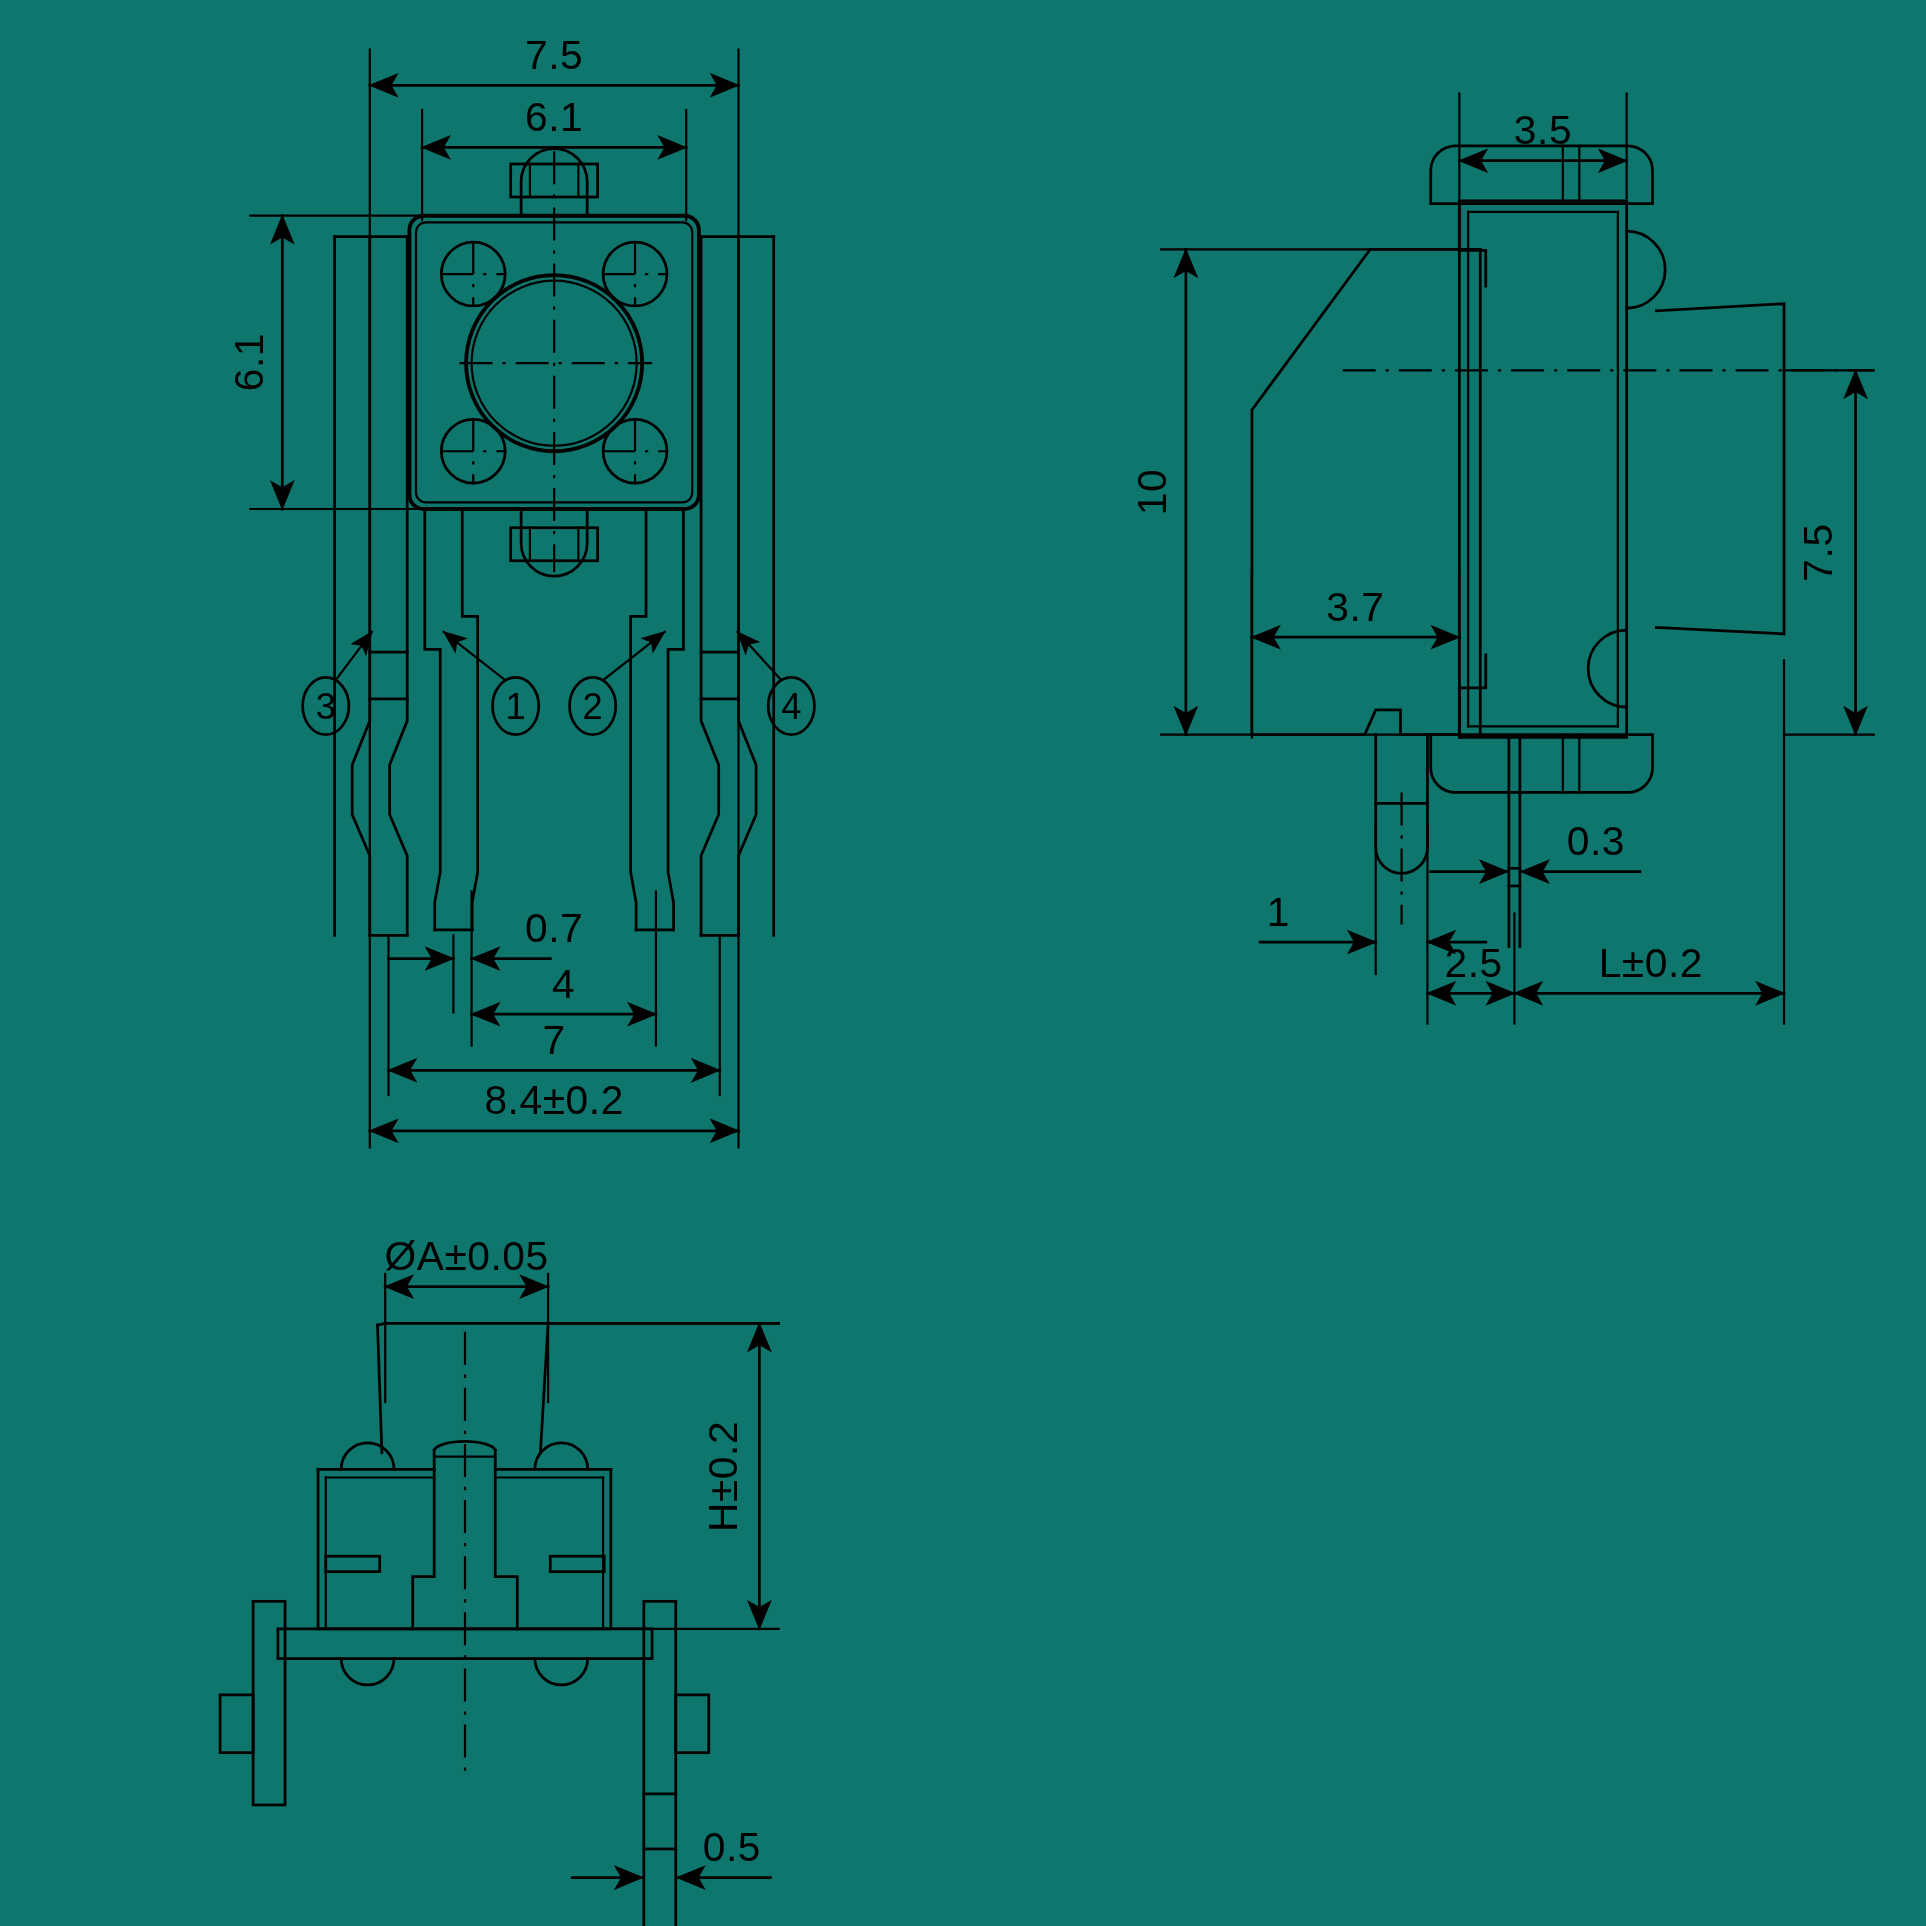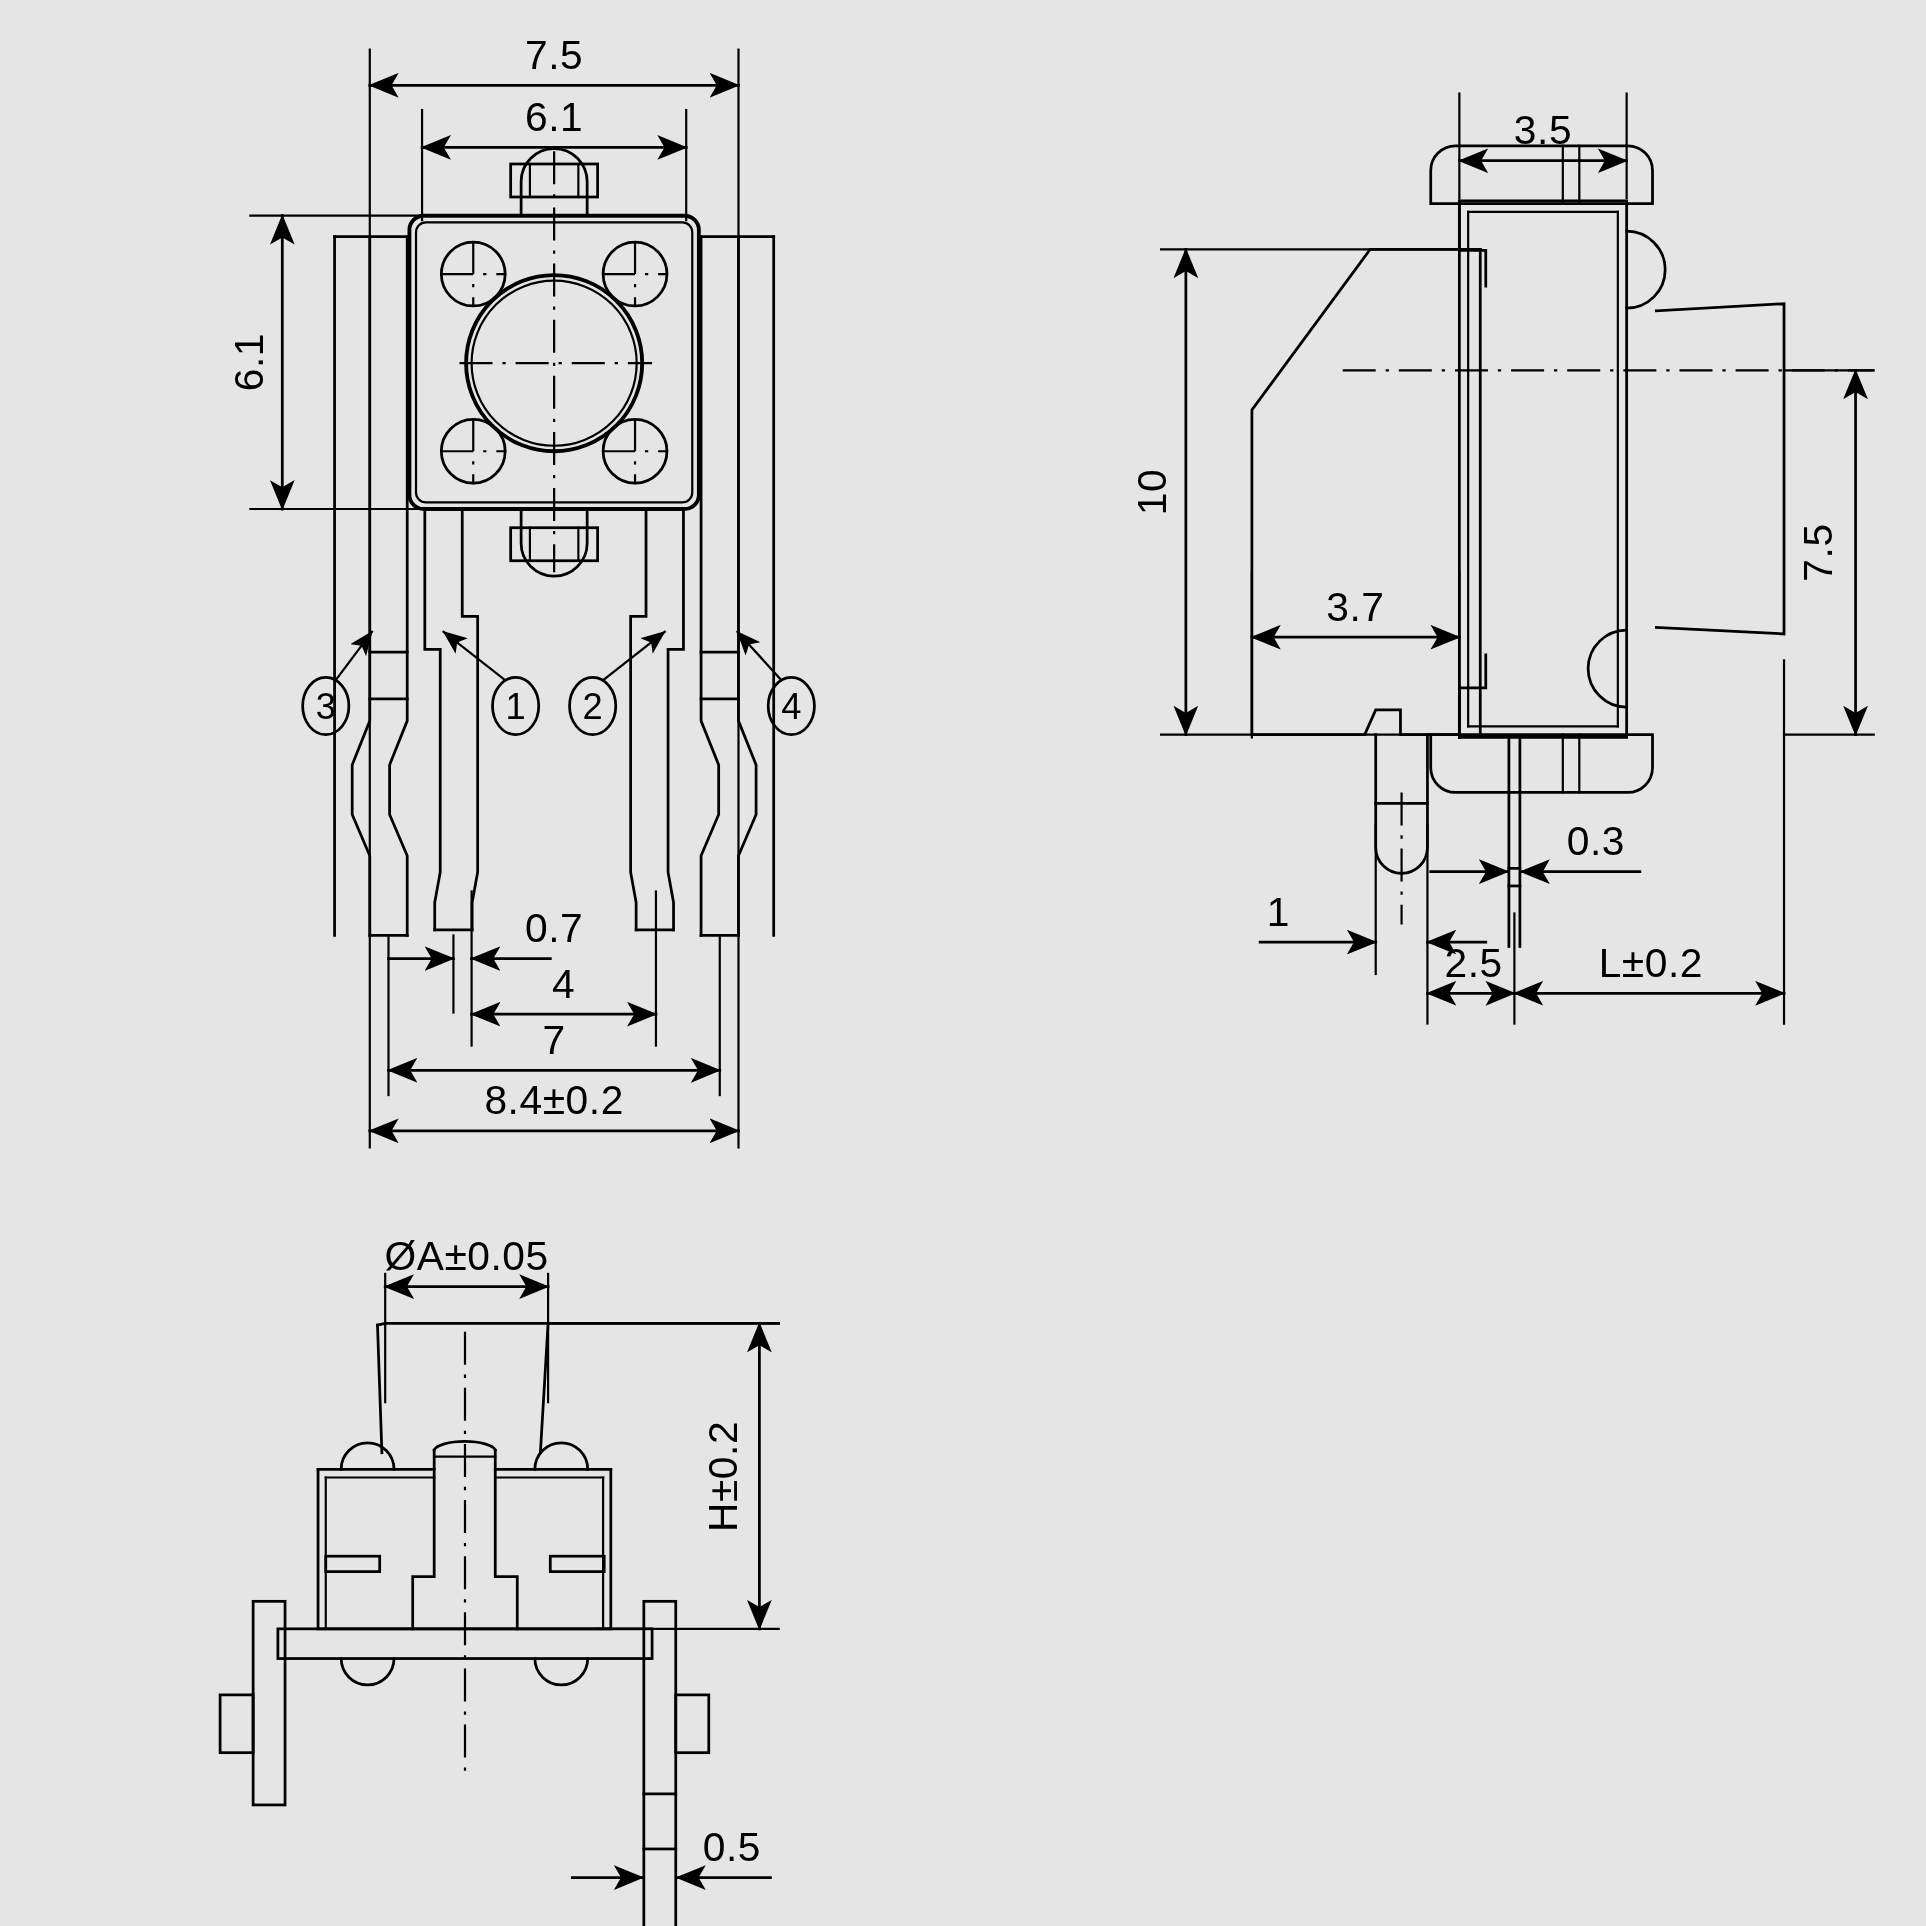--- a/index.html
+++ b/index.html
@@ -1,16 +1,16 @@
 <!DOCTYPE html>
 <html style="font-size:8.8px"><head>
 <meta charset="utf-8">
 <style>
   html,body{margin:0;padding:0;background:#ffffff;}
-  #sheet{position:relative;width:1926px;height:1926px;background:#e5e5e5;
+  #sheet{position:relative;width:1926px;height:1926px;background:#0f766e;
          font-family:"Liberation Sans",sans-serif;}
   svg{display:block;}
   .ln{stroke:#000;fill:none;stroke-linecap:square;}
   .thin{stroke-width:4;}
   .med{stroke-width:5;}
   .thick{stroke-width:7;}
   .center{stroke:#000;stroke-width:4;fill:none;
           stroke-dasharray:60 18 6 18;stroke-linecap:butt;}
   .dimtxt{font-family:"Liberation Sans",sans-serif;font-size:74px;fill:#000;
           letter-spacing:1px;}

